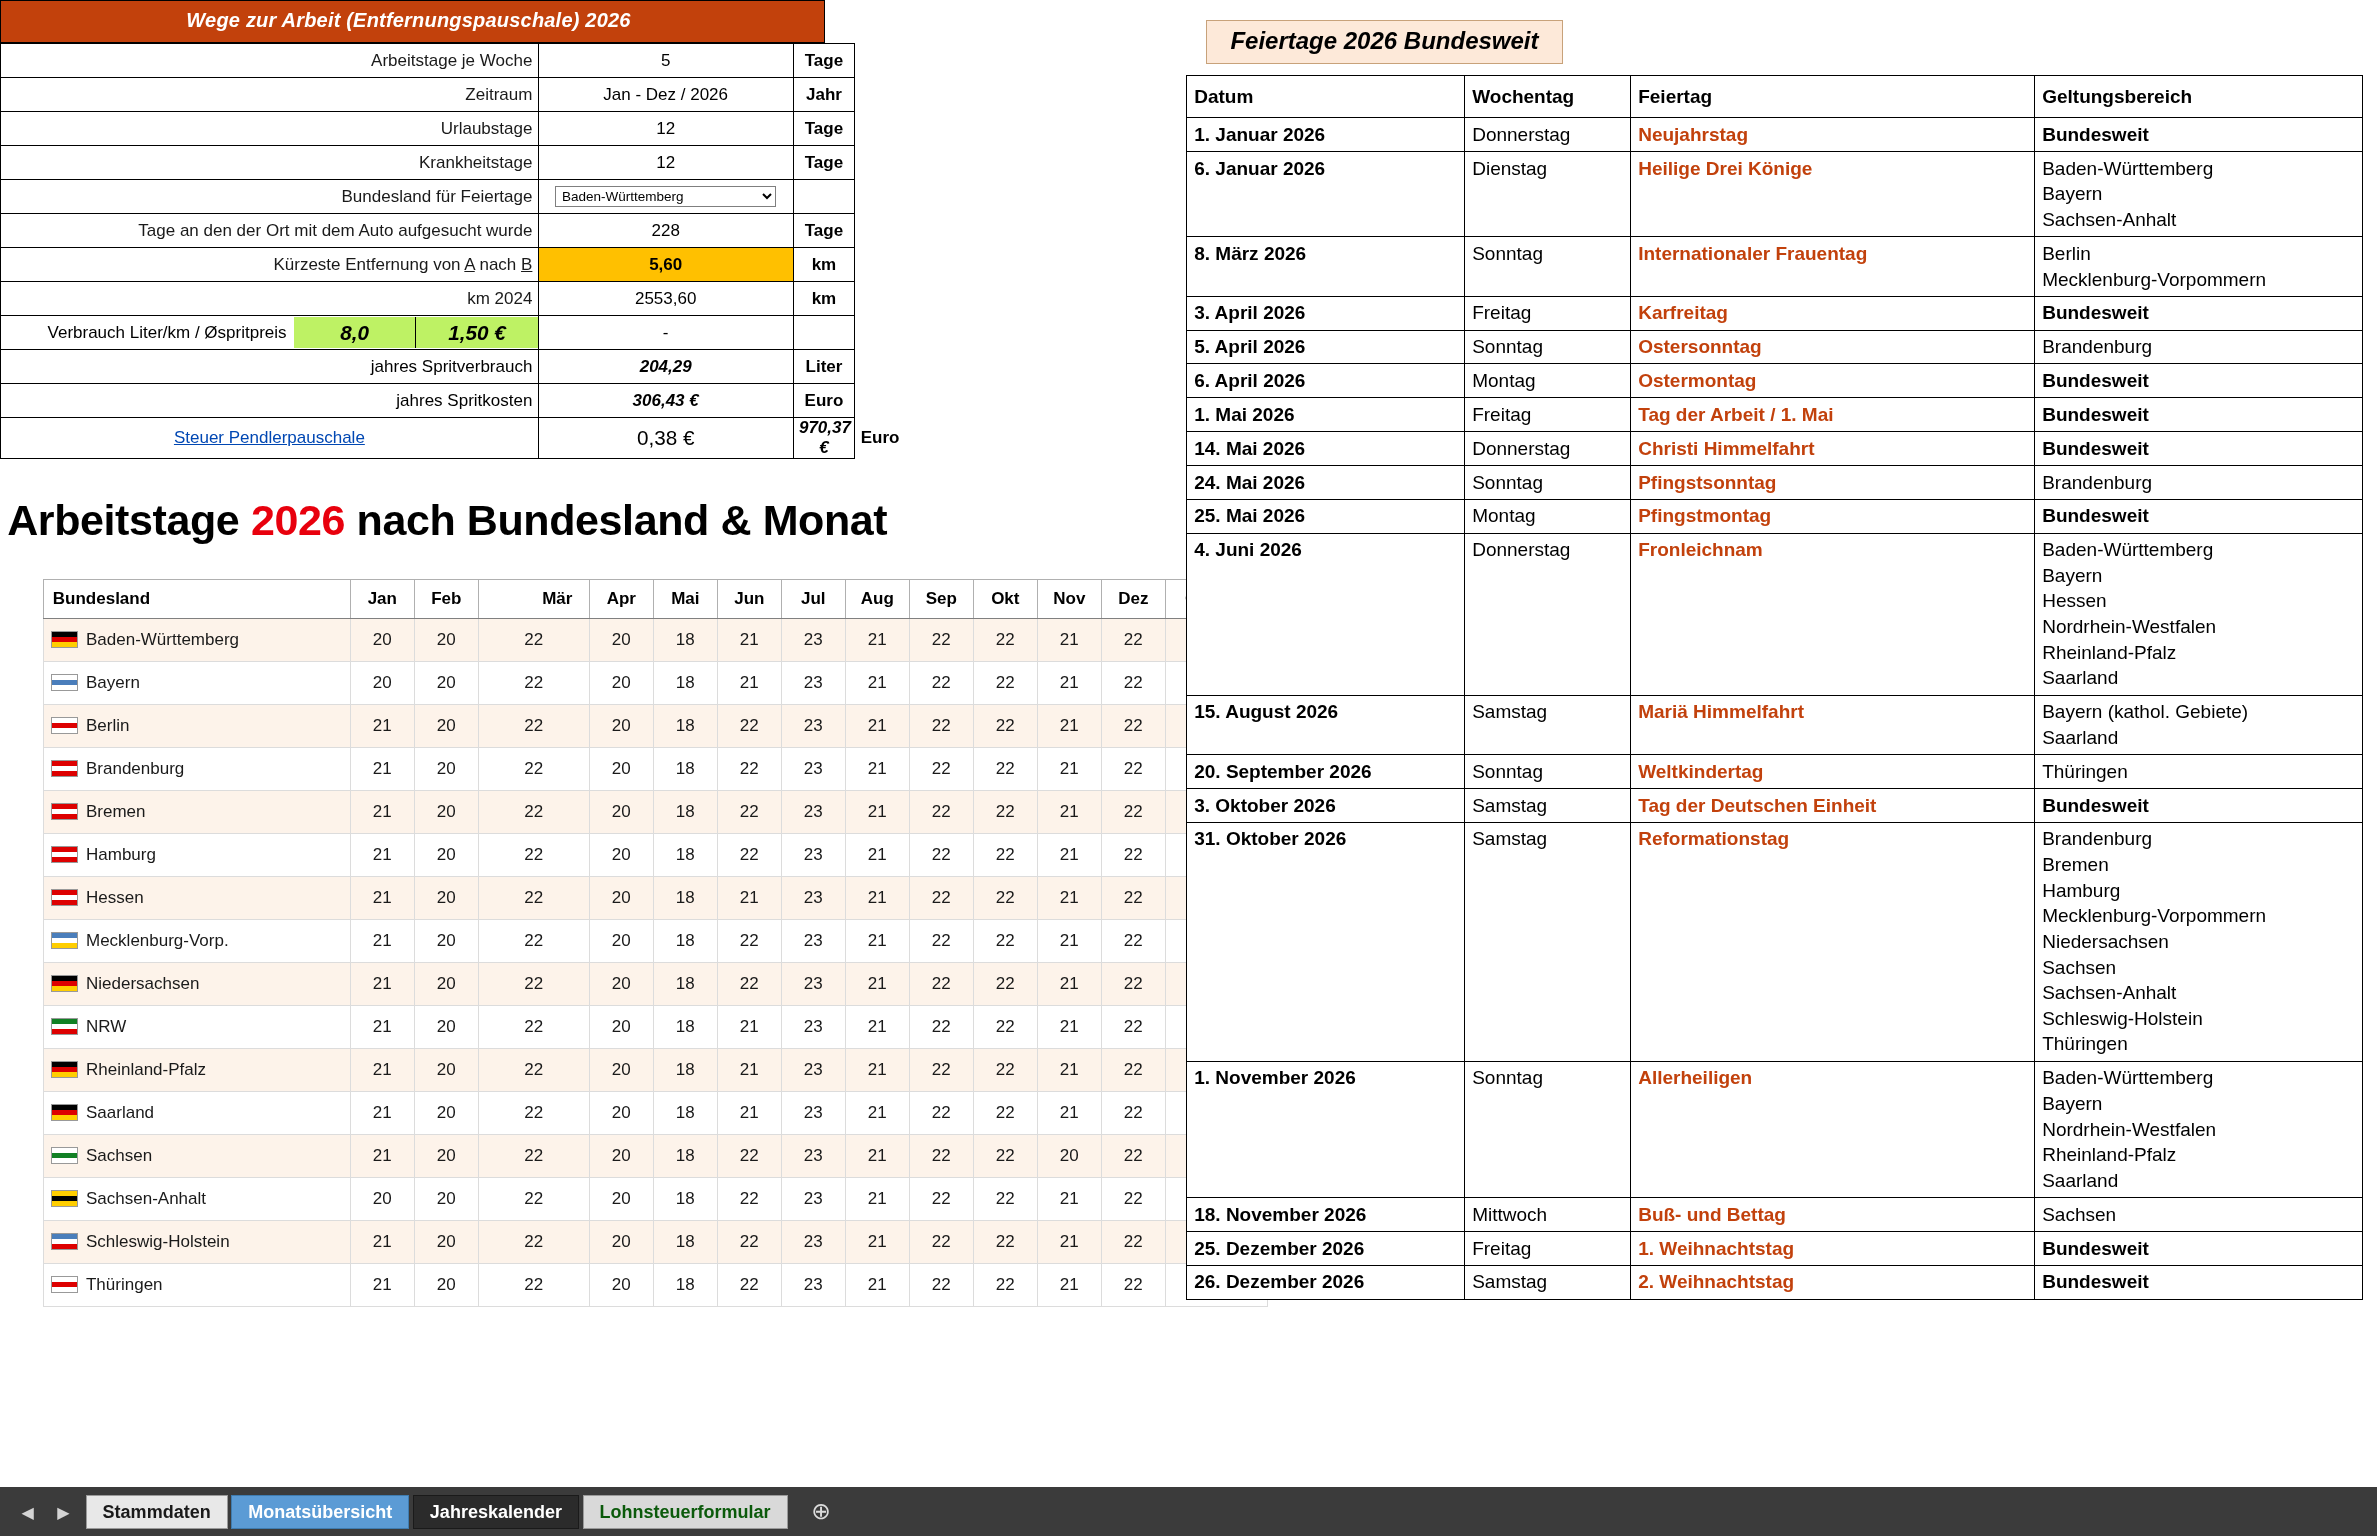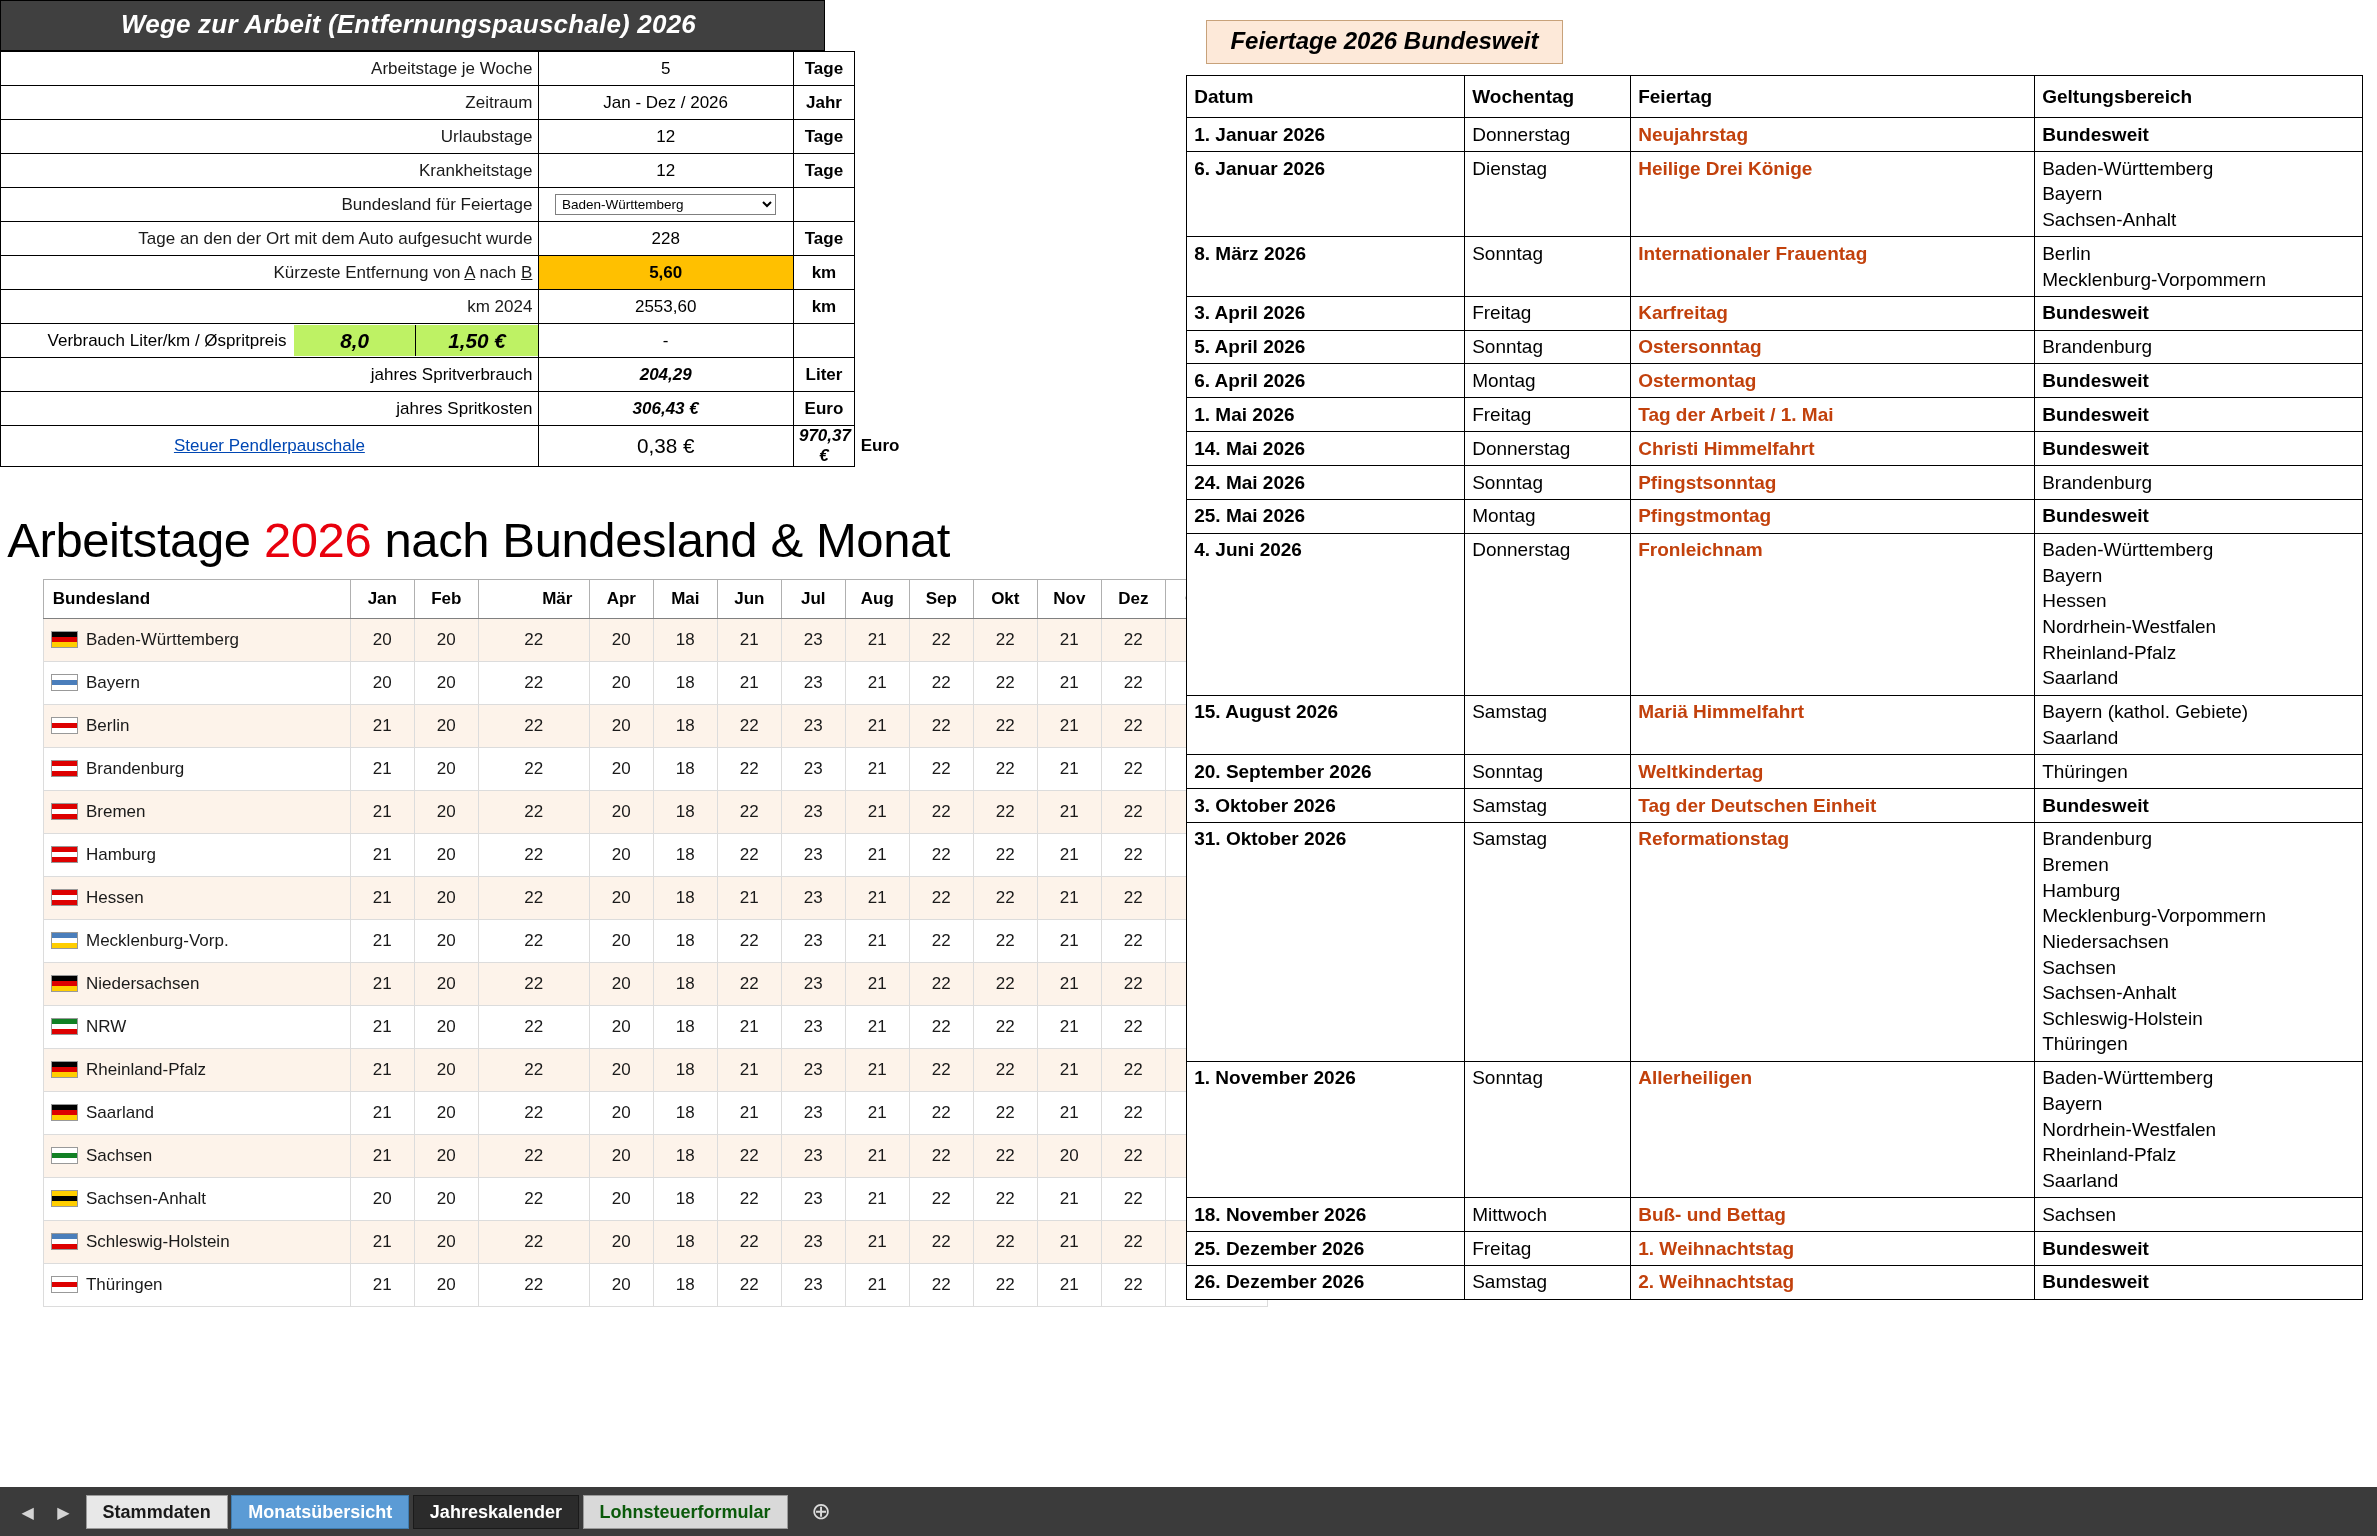--- a/index.html
+++ b/index.html
@@ -9,22 +9,22 @@
     font-family:"Liberation Sans", sans-serif;
     position:relative;
     overflow:hidden;
   }
 
   
   #wege-panel{
     position:absolute;left:0px;top:0px;width:825px;
   }
   .wege-title{
-    background:#404040;color:#ffffff;
-    font-size:26px;font-weight:bold;font-style:italic;
+    background:#c2410c;color:#ffffff;
+    font-size:20px;font-weight:bold;font-style:italic;
     text-align:center;padding:8px 8px 10px 0;
     border:0.9px solid #000;
     letter-spacing:0.2px;
   }
   table.wege{
     border-collapse:collapse;width:825px;table-layout:fixed;
   }
   table.wege td{
     border:0.9px solid #000;
     font-size:17px;
@@ -44,22 +44,22 @@
   select.bl-select{
     width:221px;font-size:13.5px;font-family:"Liberation Sans",sans-serif;
     padding:0.9px 1.8px;border:0.9px solid #7f7f7f;background:#ffffff;
   }
   .verbrauch-split{display:flex;height:100%;align-items:center;}
   .vs-cell{flex:1;text-align:center;font-style:italic;font-weight:bold;font-size:20.7px;background:#bef264;height:31px;line-height:31px;}
   .vs-cell + .vs-cell{border-left:0.9px solid #000;}
 
   
   #arbeitstage-heading{
-    position:absolute;left:7.2px;top:512px;
-    font-size:49px;font-weight:normal;color:#000;
+    position:absolute;left:7.2px;top:496px;
+    font-size:43px;font-weight:bold;color:#000;
     letter-spacing:-0.4px;
   }
   #arbeitstage-heading .red{color:#e8000d;}
 
   
   #at-wrap{position:absolute;left:10.8px;top:579px;width:1168px;margin-left:32px;}
   table.at{
     border-collapse:collapse;table-layout:fixed;width:1168px;
     background:#ffffff;
   }

